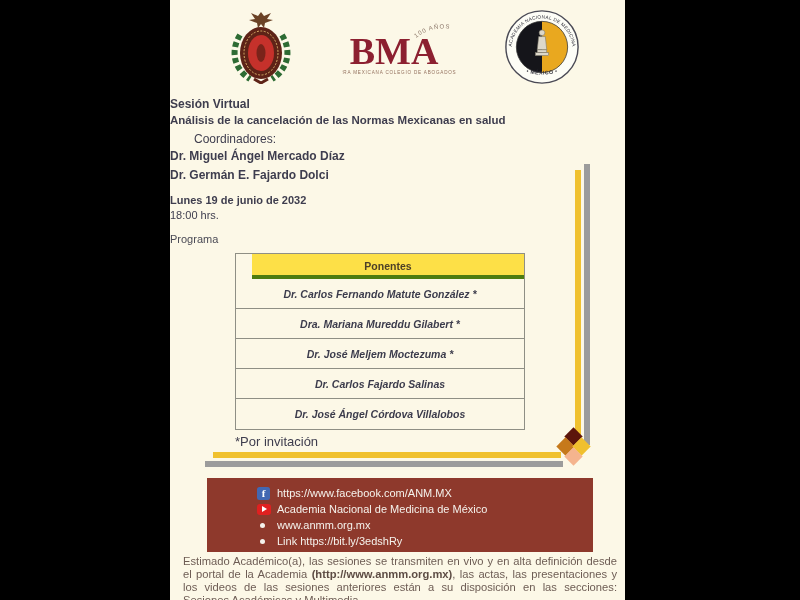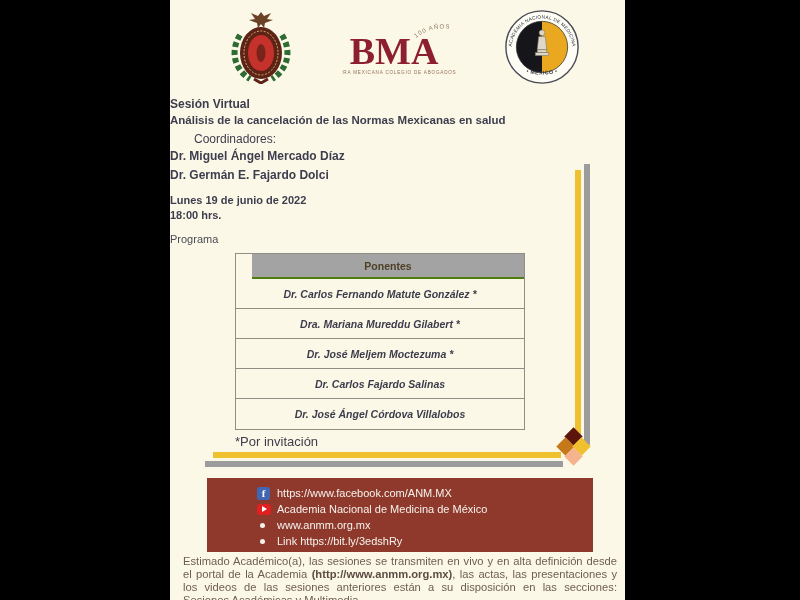--- a/index.html
+++ b/index.html
@@ -18,32 +18,32 @@
   .logo-seal { left: 334px; top: 9px; }
 
   
   .centered { position: absolute; left: 0; width: 100%; text-align: left; color: #3E3D4E; }
   .session-type   { top: 97px;  font-size: 12px; font-weight: bold; }
   .main-title     { top: 114px; font-size: 11.5px; font-weight: bold; }
   .coord-label    { top: 132px; font-size: 12px; padding-left: 24px; }
   .coord-1        { top: 149px; font-size: 12px; font-weight: bold; }
   .coord-2        { top: 168px; font-size: 12px; font-weight: bold; }
   .date-line      { top: 194px; font-size: 11px; font-weight: bold; }
-  .time-line      { top: 209px; font-size: 11px; font-weight: bold; }
+  .time-line      { top: 209px; font-size: 11px; font-weight: normal; }
   .program-label  { top: 233px; font-size: 11px; color: #4A4A55; }
 
   
   .program-table {
     position: absolute; left: 65px; top: 253px; width: 290px;
     border: 1px solid #8F8F85; border-collapse: collapse;
   }
   .program-table .thead {
-    background: #a3a3a3; color: #4D4027; font-size: 10.5px; font-weight: bold;
+    background: #fde047; color: #4D4027; font-size: 10.5px; font-weight: bold;
     text-align: center; height: 25px; line-height: 25px;
-    border-bottom: 2px solid #4d7c0f;
+    border-bottom: 4px solid #4d7c0f;
     margin-left: 16px;
   }
   .program-table .trow {
     height: 30px; line-height: 30px; text-align: center;
     font-size: 10.5px; font-weight: bold; font-style: italic; color: #3C3C4C;
     border-bottom: 1px solid #8F8F85;
   }
   .program-table .trow:last-child { border-bottom: none; }
 
   .footnote { position: absolute; left: 65px; top: 434px; font-size: 13px; color: #3E3D4E; }
@@ -137,21 +137,21 @@
         <textPath href="#sealArcBottom" startOffset="50%" text-anchor="middle">• MÉXICO •</textPath>
       </text>
     </svg>
   </div>
 
   <div class="centered session-type">Sesión Virtual</div>
   <div class="centered main-title">Análisis de la cancelación de las Normas Mexicanas en salud</div>
   <div class="centered coord-label">Coordinadores:</div>
   <div class="centered coord-1">Dr. Miguel Ángel Mercado Díaz</div>
   <div class="centered coord-2">Dr. Germán E. Fajardo Dolci</div>
-  <div class="centered date-line">Lunes 19 de junio de 2022</div>
+  <div class="centered date-line">Lunes 19 de junio de 2032</div>
   <div class="centered time-line">18:00 hrs.</div>
   <div class="centered program-label">Programa</div>
 
   <div class="program-table">
     <div class="thead">Ponentes</div>
     <div class="trow">Dr. Carlos Fernando Matute González  *</div>
     <div class="trow">Dra. Mariana Mureddu Gilabert *</div>
     <div class="trow">Dr. José Meljem Moctezuma *</div>
     <div class="trow">Dr. Carlos Fajardo Salinas</div>
     <div class="trow">Dr. José Ángel Córdova Villalobos</div>

